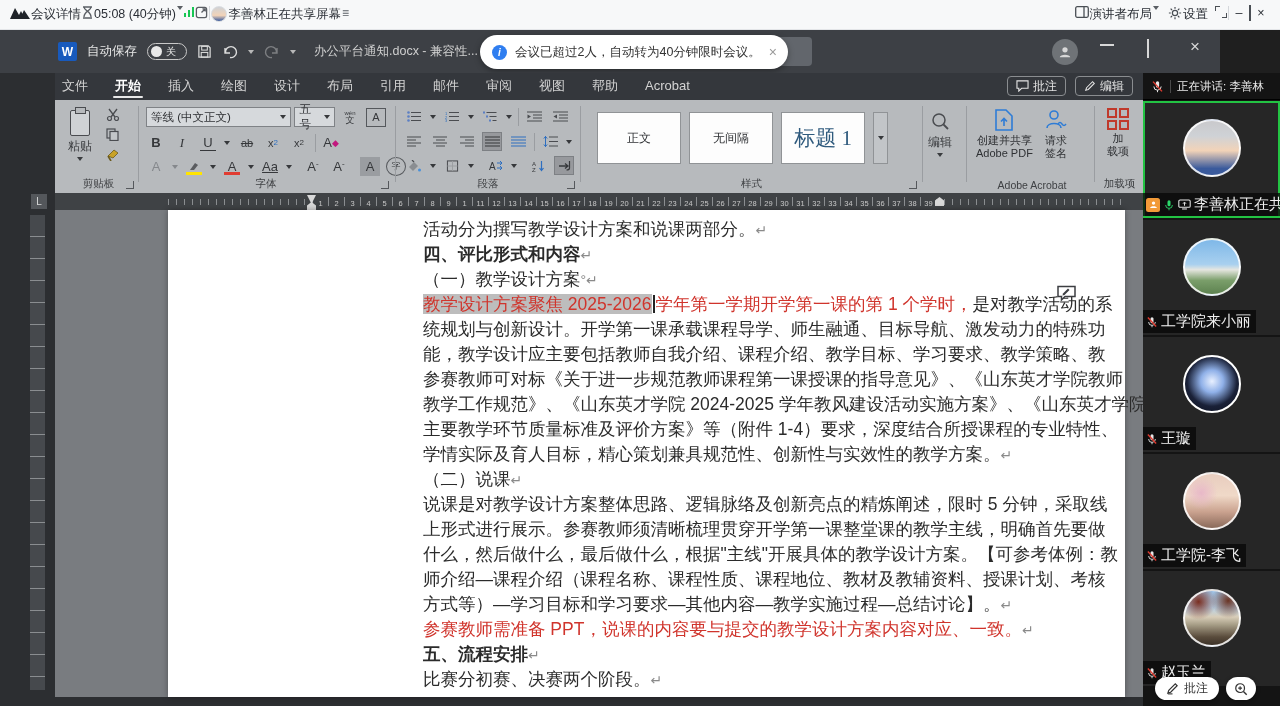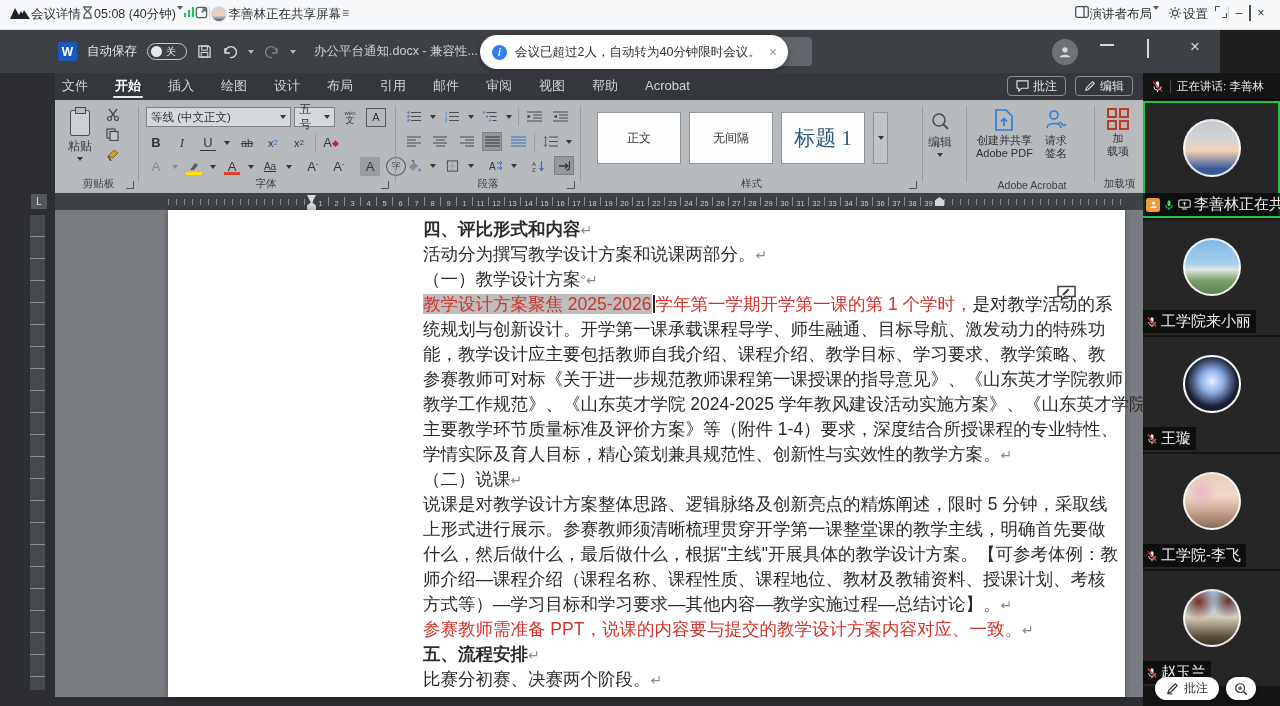--- a/index.html
+++ b/index.html
@@ -333,21 +333,21 @@
         <span class="sbtn gray">A</span>
         <span class="chev" style="border-top-color:#85888c;margin-right:6px;"></span>
         <span class="sbtn ybar">
             <svg width="12" height="10" viewBox="0 0 12 10">
               <path d="M2 8 L7 1 L10 3 L6 8 Z" fill="#5a5c60"></path>
             </svg>
           </span>
         <span class="chev" style="border-top-color:#36383b;margin-right:6px;"></span>
         <span class="sbtn rbar">A</span>
         <span class="chev" style="border-top-color:#36383b;margin-right:6px;"></span>
-        <span class="sbtn" style="font-size:10px;text-decoration:underline;">Aa</span>
+        <span class="sbtn" style="font-size:13px;text-decoration:underline;">Aa</span>
         <span class="chev" style="border-top-color:#36383b;margin-right:6px;"></span>
         <span class="vdiv"></span>
         <span class="sbtn">A<span style="font-size:8px;vertical-align:4px;">ˆ</span></span>
         <span class="sbtn">A<span style="font-size:8px;vertical-align:4px;">ˇ</span></span>
         <span class="vdiv"></span>
         <span class="sbtn" style="background:#9a9da1;">A</span>
         <span class="sbtn" style="border:1px solid #55585c;border-radius:50%;font-size:9px;">字</span>
       </div>
       <span class="glabel">字体</span>
       <span class="launch"></span>
@@ -592,22 +592,22 @@
     <div class="ticks" style="left:881px; width:189px;"></div>
     <div class="imark tri" style="left:252px; top:2px;"></div>
     <div class="imark" style="left:252px; top:9px; clip-path:polygon(50% 0,100% 40%,100% 100%,0 100%,0 40%);"></div>
     <div class="imark" style="left:880px; top:4px; clip-path:polygon(50% 0,100% 40%,100% 100%,0 100%,0 40%);"></div>
   </div>
   <div class="vruler"></div>
 
   <div class="docarea">
     <div class="page">
       <div class="doctext">
+          <div class="dline"><span class="seg-n">活动分为撰写教学设计方案和说课两部分。</span><span class="seg-mark">↵</span></div>
           <div class="dline"><span class="seg-bold">四、评比形式和内容</span><span class="seg-mark">↵</span></div>
-          <div class="dline"><span class="seg-n">活动分为撰写教学设计方案和说课两部分。</span><span class="seg-mark">↵</span></div>
           <div class="dline"><span class="seg-n">（一）教学设计方案</span><span class="seg-mark">°</span><span class="seg-mark">↵</span></div>
           <div class="dline"><span class="seg-selred">教学设计方案聚焦 2025-2026</span><span class="seg-cursor"></span><span class="seg-red">学年第一学期开学第一课的第 1 个学时，</span><span class="seg-n">是对教学活动的系</span></div>
           <div class="dline"><span class="seg-n">统规划与创新设计。开学第一课承载课程导学、师生融通、目标导航、激发动力的特殊功</span></div>
           <div class="dline"><span class="seg-n">能，教学设计应主要包括教师自我介绍、课程介绍、教学目标、学习要求、教学策略、教</span></div>
           <div class="dline"><span class="seg-n">参赛教师可对标《关于进一步规范教师课程第一课授课的指导意见》、《山东英才学院教师</span></div>
           <div class="dline"><span class="seg-n">教学工作规范》、《山东英才学院 2024-2025 学年教风建设活动实施方案》、《山东英才学院</span></div>
           <div class="dline"><span class="seg-n">主要教学环节质量标准及评价方案》等（附件 1-4）要求，深度结合所授课程的专业特性、</span></div>
           <div class="dline"><span class="seg-n">学情实际及育人目标，精心策划兼具规范性、创新性与实效性的教学方案。</span><span class="seg-mark">↵</span></div>
           <div class="dline"><span class="seg-n">（二）说课</span><span class="seg-mark">↵</span></div>
           <div class="dline"><span class="seg-n">说课是对教学设计方案整体思路、逻辑脉络及创新亮点的精炼阐述，限时 5 分钟，采取线</span></div>

